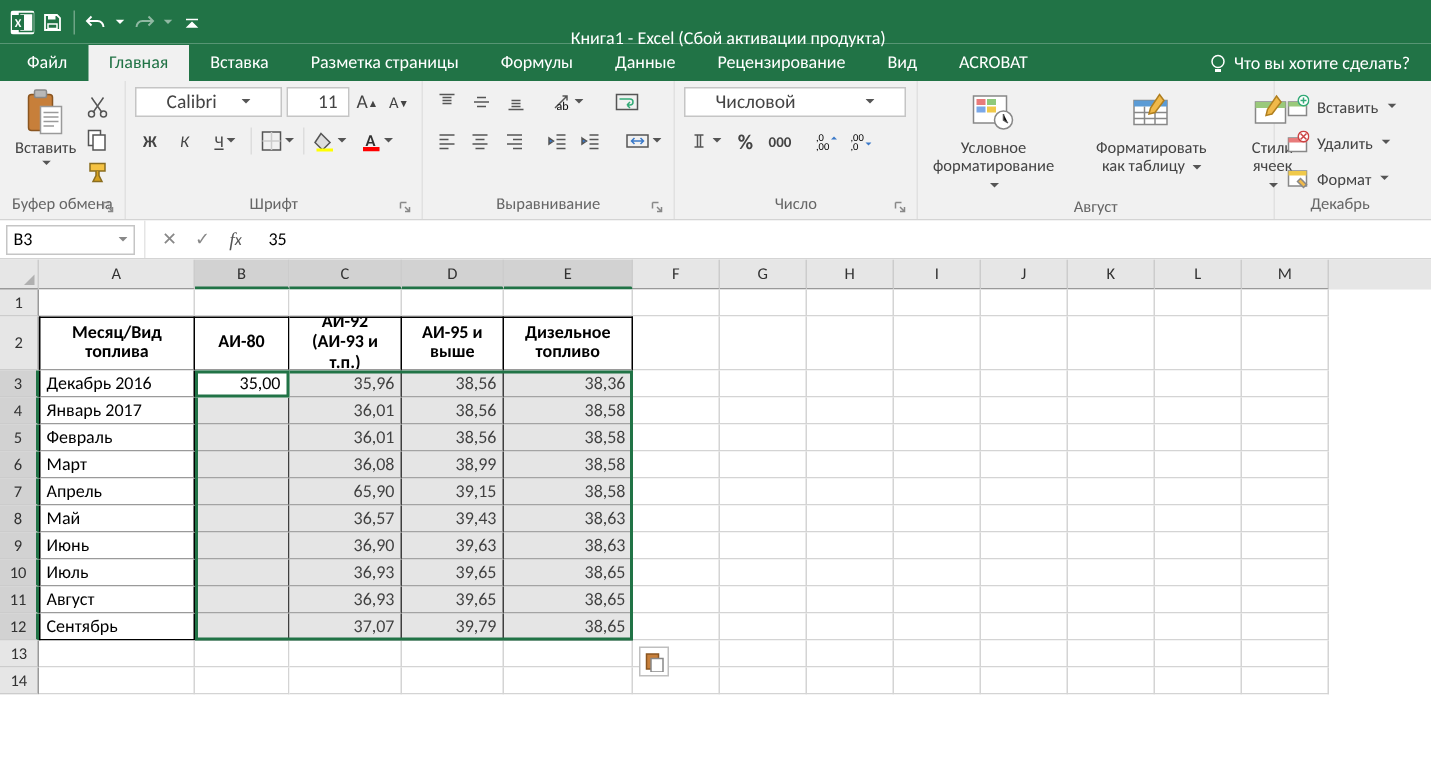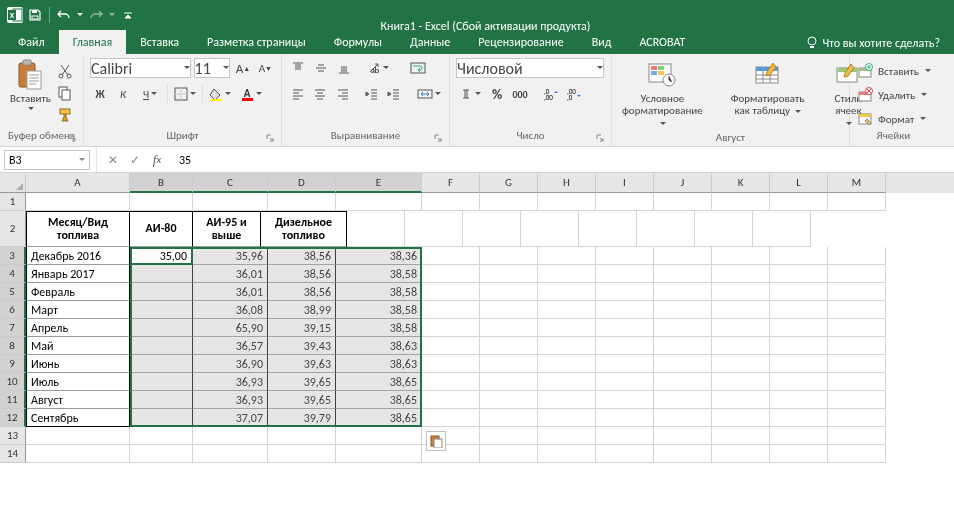--- a/index.html
+++ b/index.html
@@ -23,21 +23,21 @@
 
 .ribbon { height: 93px; background: #f1f1f1; border-bottom: 1px solid #d4d4d4; display: flex; font-size: 11px; color: #444; }
 .group { border-right: 1px solid #e1e1e1; padding: 3px 6px 1px; display: flex; flex-direction: column; }
 .group-body { flex: 1; }
 .group-label { height: 16px; text-align: center; font-size: 11px; color: #666; position: relative; }
 .dlauncher { position: absolute; right: -2px; bottom: 0; width: 14px; height: 14px; display: flex; align-items: center; justify-content: center; }
 .big-btn { display: flex; flex-direction: column; align-items: center; gap: 2px; padding: 2px 4px; }
 .big-btn .icn { width: 32px; height: 32px; display: flex; align-items: center; justify-content: center; }
 .big-btn .lbl { font-size: 11px; text-align: center; line-height: 1.1; }
 .row { display: flex; align-items: center; gap: 3px; height: 22px; }
-.ctrl { border: 1px solid #c5c5c5; background: #fff; height: 20px; display: flex; align-items: center; padding: 0 0; font-size: 16px; }
+.ctrl { border: 1px solid #c5c5c5; background: #fff; height: 20px; display: flex; align-items: center; padding: 0 20px; font-size: 13px; }
 .smbtn { width: 20px; height: 20px; display: flex; align-items: center; justify-content: center; }
 .smbtn.wdd { width: 28px; }
 .dd-arrow { width: 6px; height: 4px; margin-left: 2px; }
 .mini-col { display: flex; flex-direction: column; gap: 2px; }
 .cells-col { display: flex; flex-direction: column; gap: 4px; padding-top: 4px; }
 .cells-row { display: flex; align-items: center; gap: 4px; height: 20px; }
 .cells-row .ic { width: 18px; height: 18px; display:flex; align-items:center; justify-content:center; }
 
 
 .fbar { height: 26px; border-bottom: 1px solid #d4d4d4; display: flex; align-items: center; font-size: 12px; background:#fff; }
@@ -470,21 +470,21 @@
               <rect x="2" y="3" width="12" height="3" fill="#f0c94a"></rect>
               <path d="M10 8l4 4-2 2-4-4z" fill="#f0b94a" stroke="#888"></path>
             </svg>
           </span>
           <span>Формат</span>
           <svg class="dd-arrow" viewBox="0 0 6 4">
             <path d="M0 0l3 3 3-3" fill="#555"></path>
           </svg>
         </div>
     </div>
-    <div class="group-label">Ячейки</div>
+    <div class="group-label">Декабрь</div>
   </div>
 </div>
 
 <div class="fbar">
   <div class="namebox">
       <span>B3</span>
       <svg class="dd dd-arrow" viewBox="0 0 6 4">
         <path d="M0 0l3 3 3-3" fill="#888"></path>
       </svg>
     </div>
@@ -527,20 +527,21 @@
         <div class="cell cI"></div>
         <div class="cell cJ"></div>
         <div class="cell cK"></div>
         <div class="cell cL"></div>
         <div class="cell cM"></div>
       </div>
       <div class="gr hdr">
         <div class="rh">2</div>
         <div class="cell cA ctr tb top left">Месяц/Вид топлива</div>
         <div class="cell cB ctr tb top">АИ-80</div>
+        <div class="cell cC ctr tb top">АИ-92 (АИ-93 и т.п.)</div>
         <div class="cell cD ctr tb top">АИ-95 и выше</div>
         <div class="cell cE ctr tb top">Дизельное топливо</div>
         <div class="cell cF"></div>
         <div class="cell cG"></div>
         <div class="cell cH"></div>
         <div class="cell cI"></div>
         <div class="cell cJ"></div>
         <div class="cell cK"></div>
         <div class="cell cL"></div>
         <div class="cell cM"></div>

